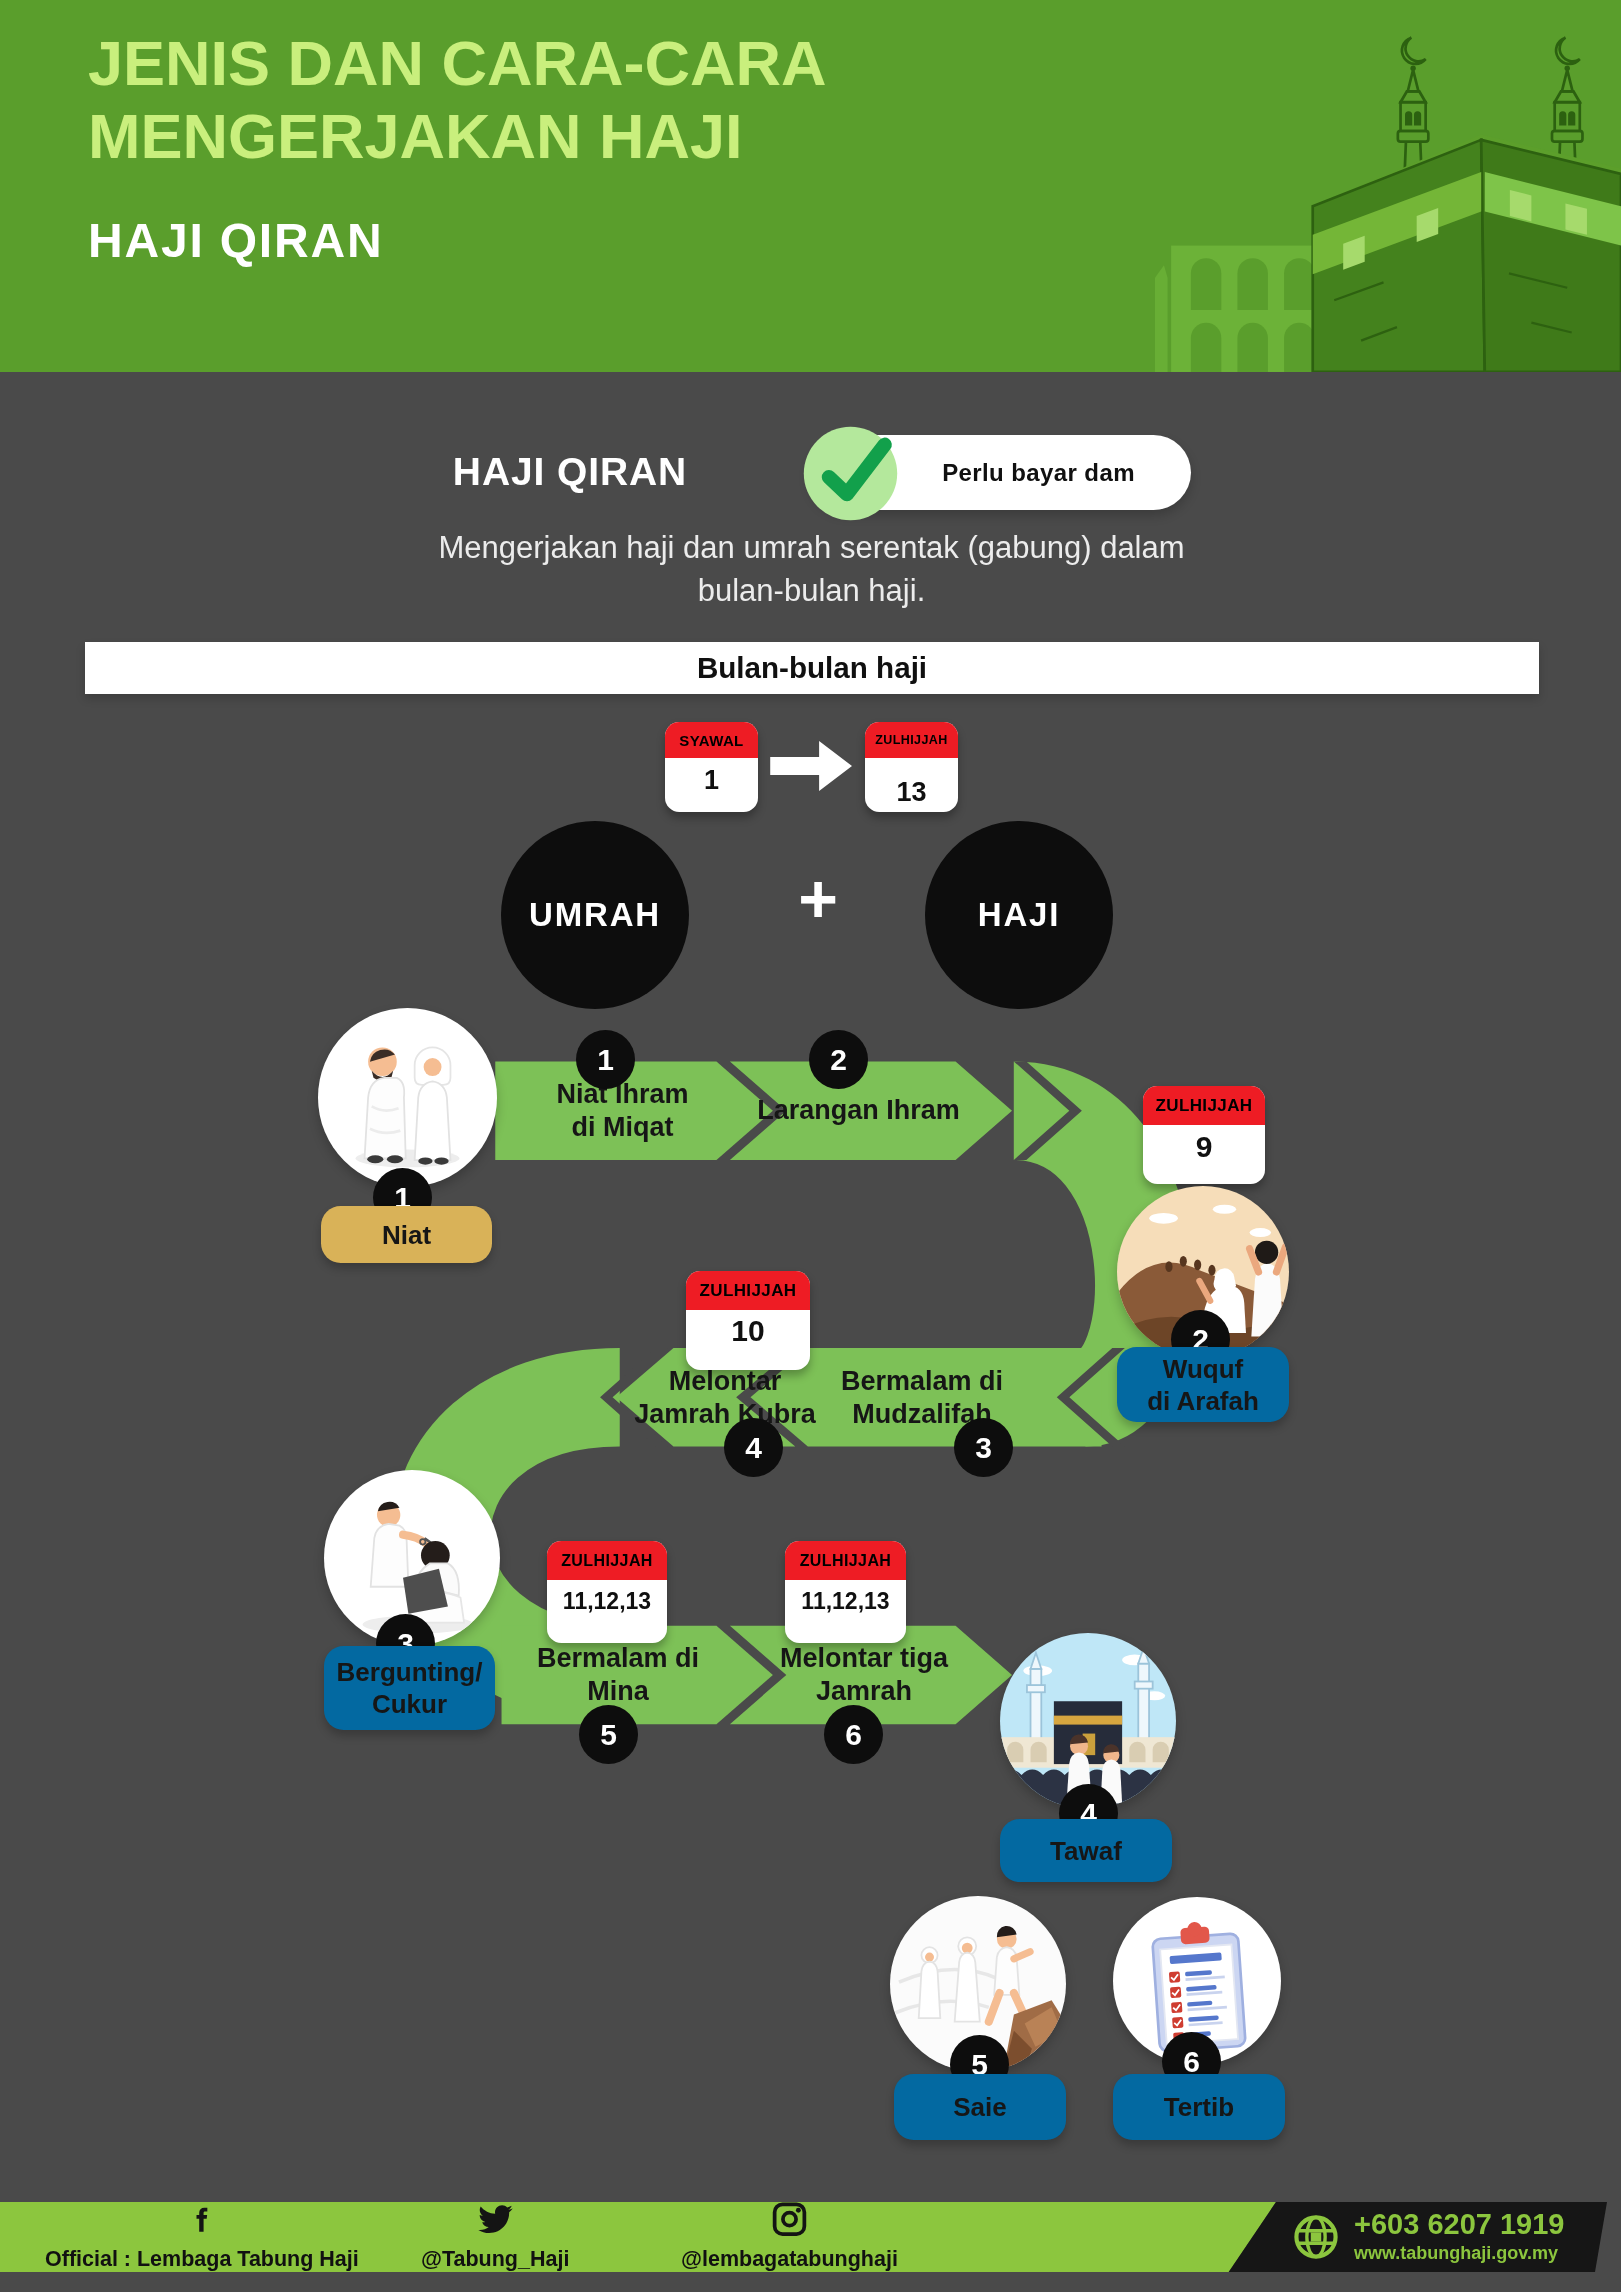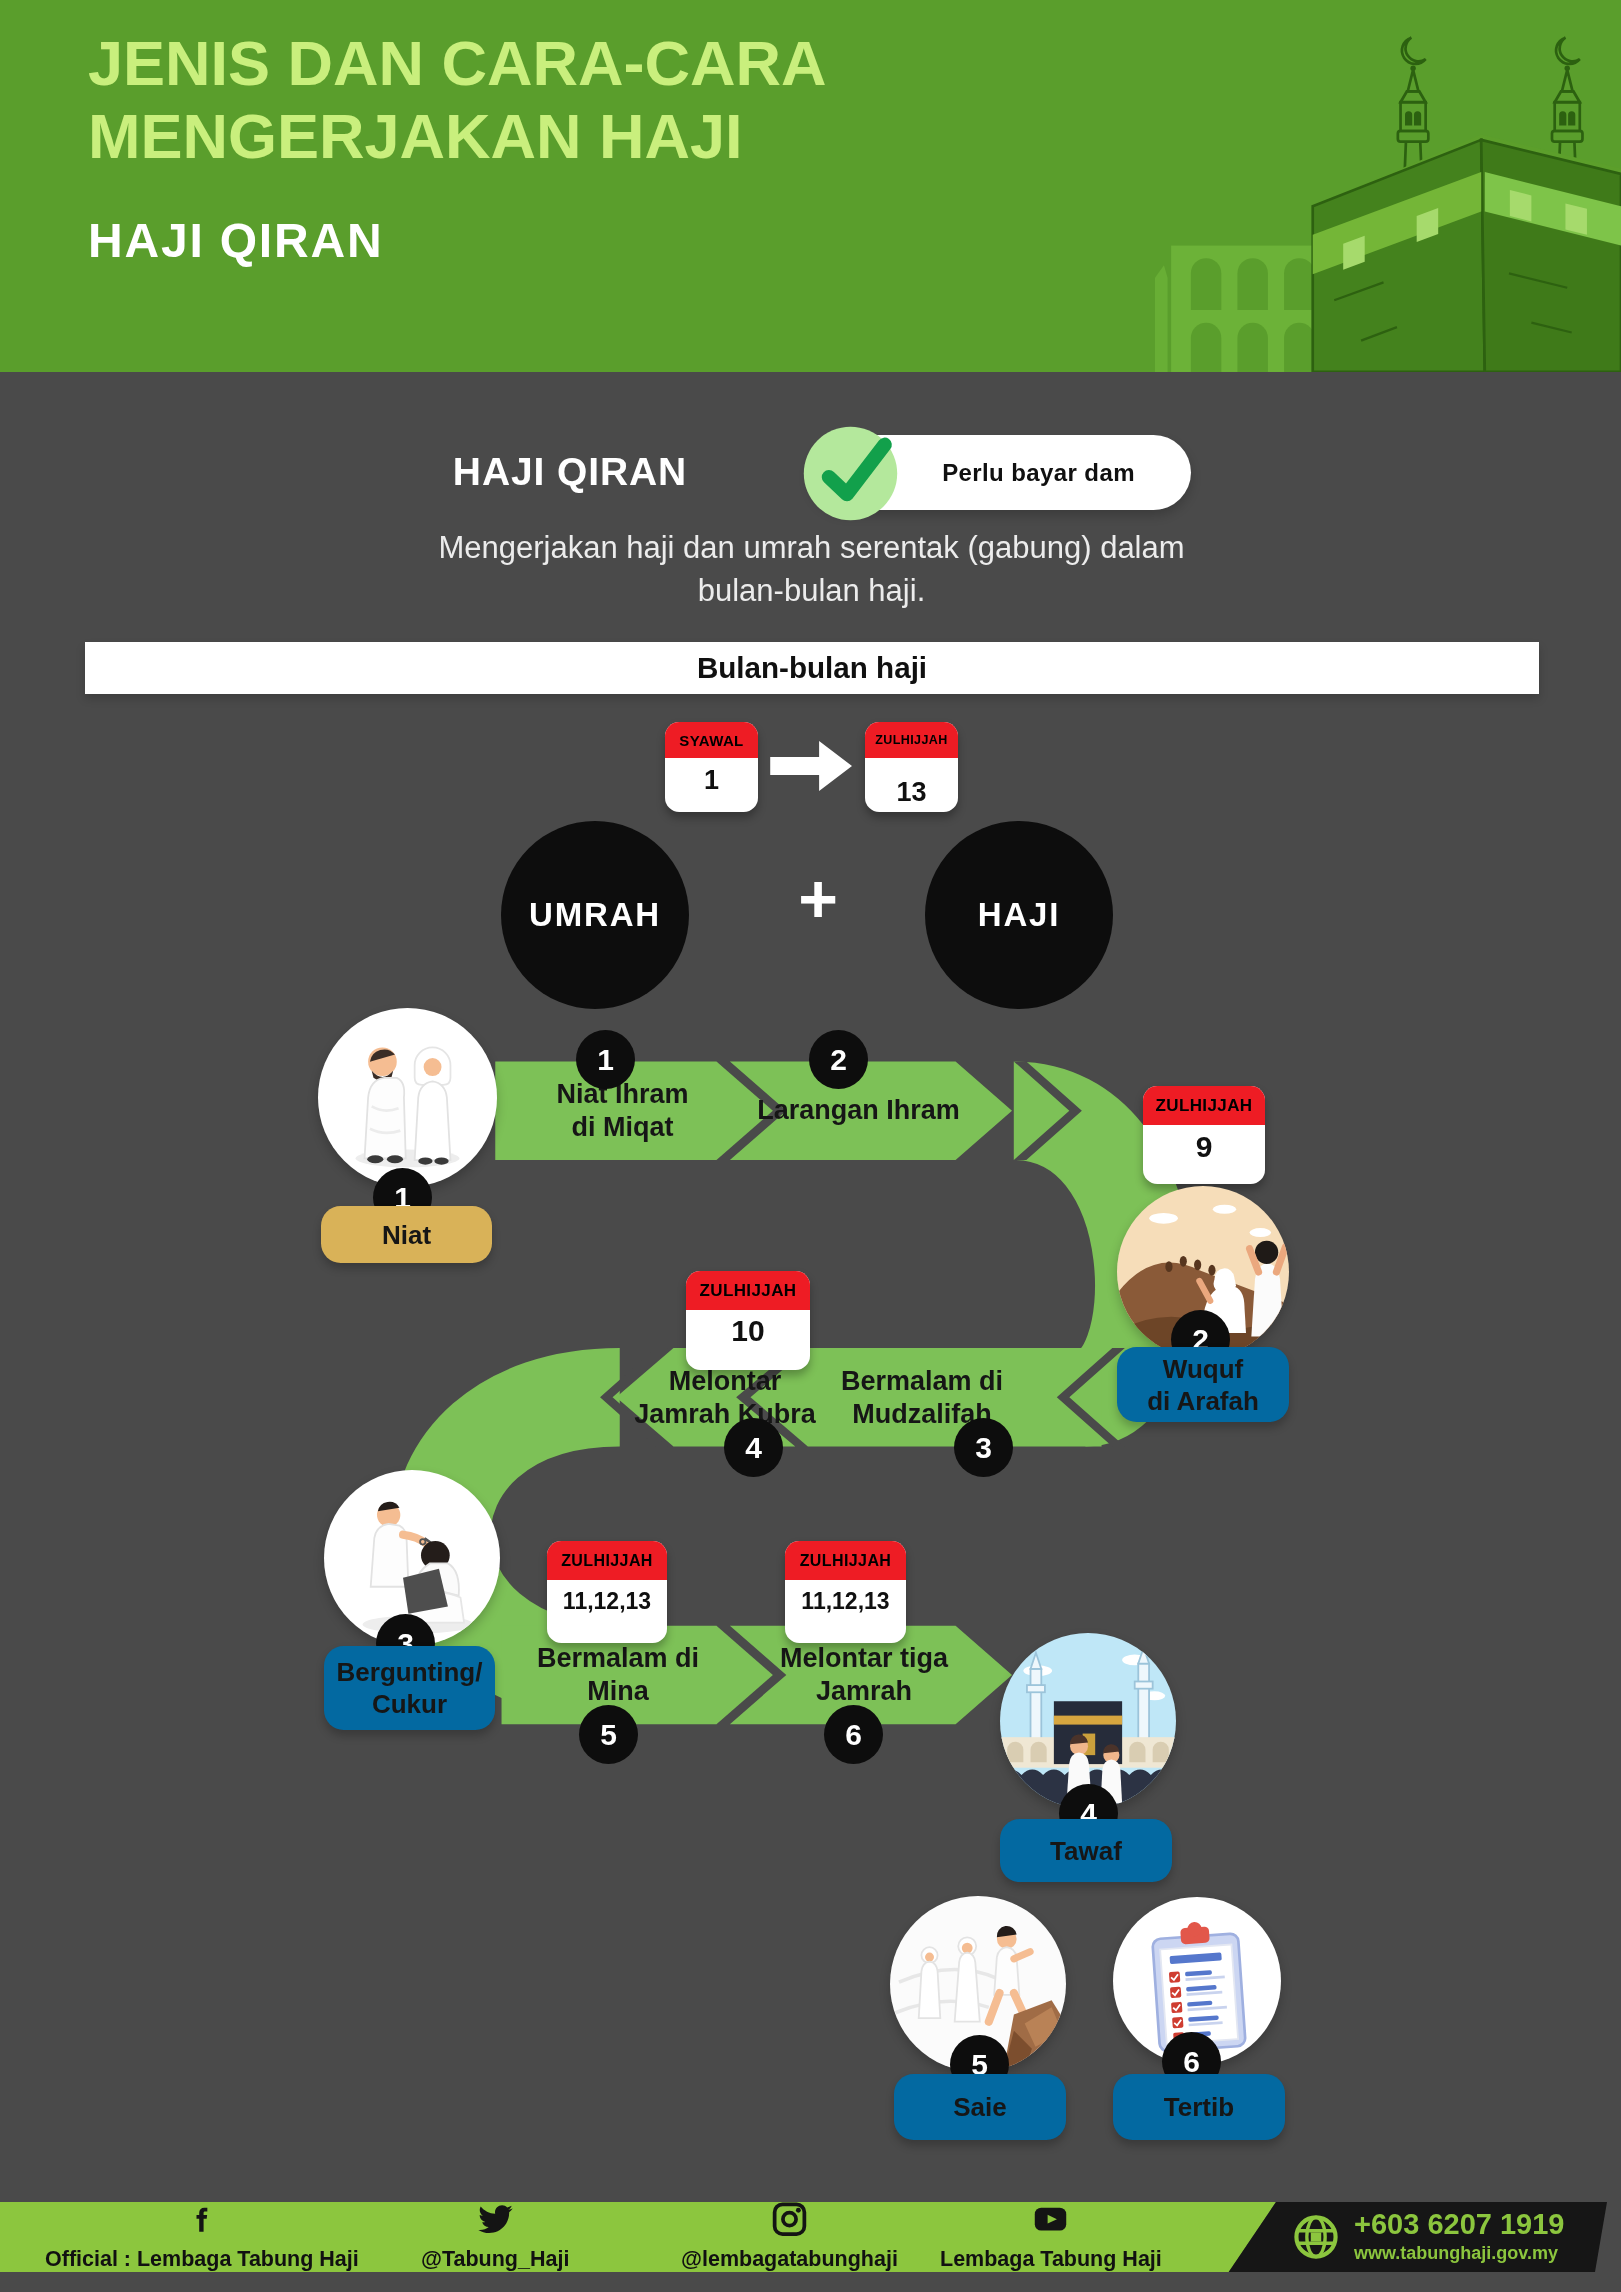--- a/index.html
+++ b/index.html
@@ -386,27 +386,20 @@
 
   <div class="abs f-group" style="left:681px;">
     <svg width="39" height="39" viewBox="0 0 24 24">
       <rect x="1.6" y="1.6" width="20.8" height="20.8" rx="5.5" fill="none" stroke="#141414" stroke-width="2.6"></rect>
       <circle cx="12" cy="12" r="4.6" fill="none" stroke="#141414" stroke-width="2.6"></circle>
       <circle cx="18.2" cy="5.8" r="1.7" fill="#141414"></circle>
     </svg>
     <span>@lembagatabunghaji</span>
   </div>
 
-  <div class="abs f-group" style="left:940px;">
-    <svg width="47" height="36" viewBox="0 0 24 24">
-      <rect x="1" y="4" width="22" height="16" rx="4.5" fill="#141414"></rect>
-      <polygon points="10,9 16.5,12 10,15" fill="#8cc63e"></polygon>
-    </svg>
-    <span>Lembaga Tabung Haji</span>
-  </div>
 
   <svg class="abs" style="left:1291px;top:2212px" width="50" height="50" viewBox="0 0 24 24">
     <circle cx="12" cy="12" r="9.4" fill="none" stroke="#8cc63e" stroke-width="2"></circle>
     <ellipse cx="12" cy="12" rx="4.4" ry="9.4" fill="none" stroke="#8cc63e" stroke-width="1.6"></ellipse>
     <path d="M3.2 9h17.6 M3.2 15h17.6" stroke="#8cc63e" stroke-width="1.6"></path>
     <rect x="9.5" y="9.8" width="5" height="4.4" fill="#8cc63e"></rect>
   </svg>
   <div class="abs contact">
     <span class="phone">+603 6207 1919</span>
     <span class="site">www.tabunghaji.gov.my</span>

